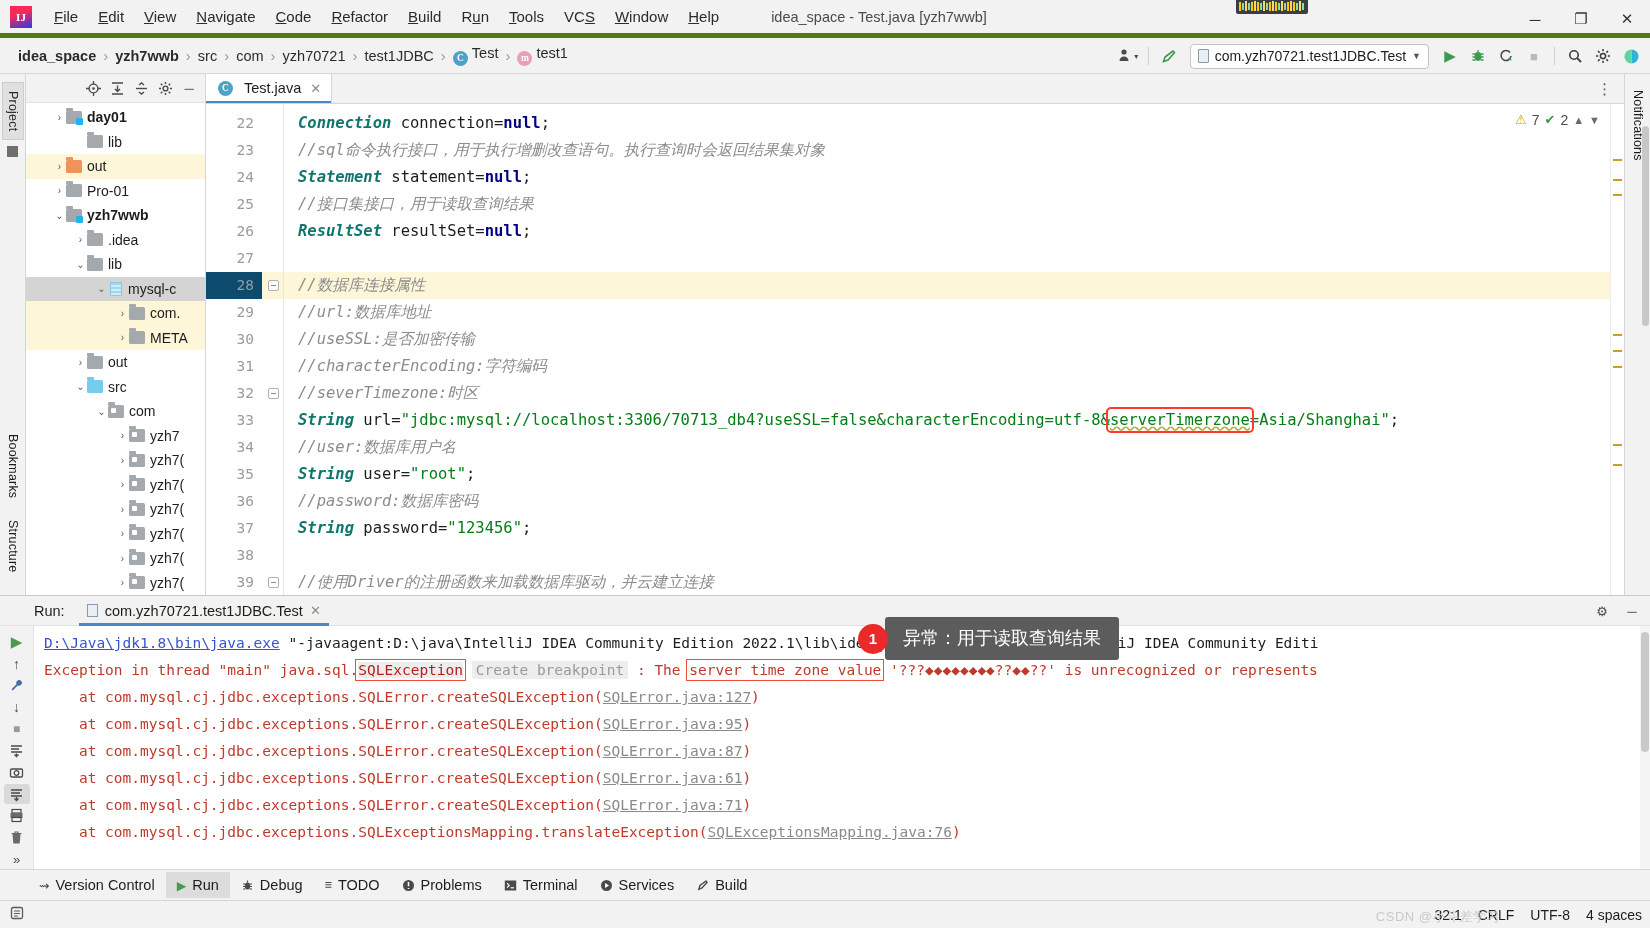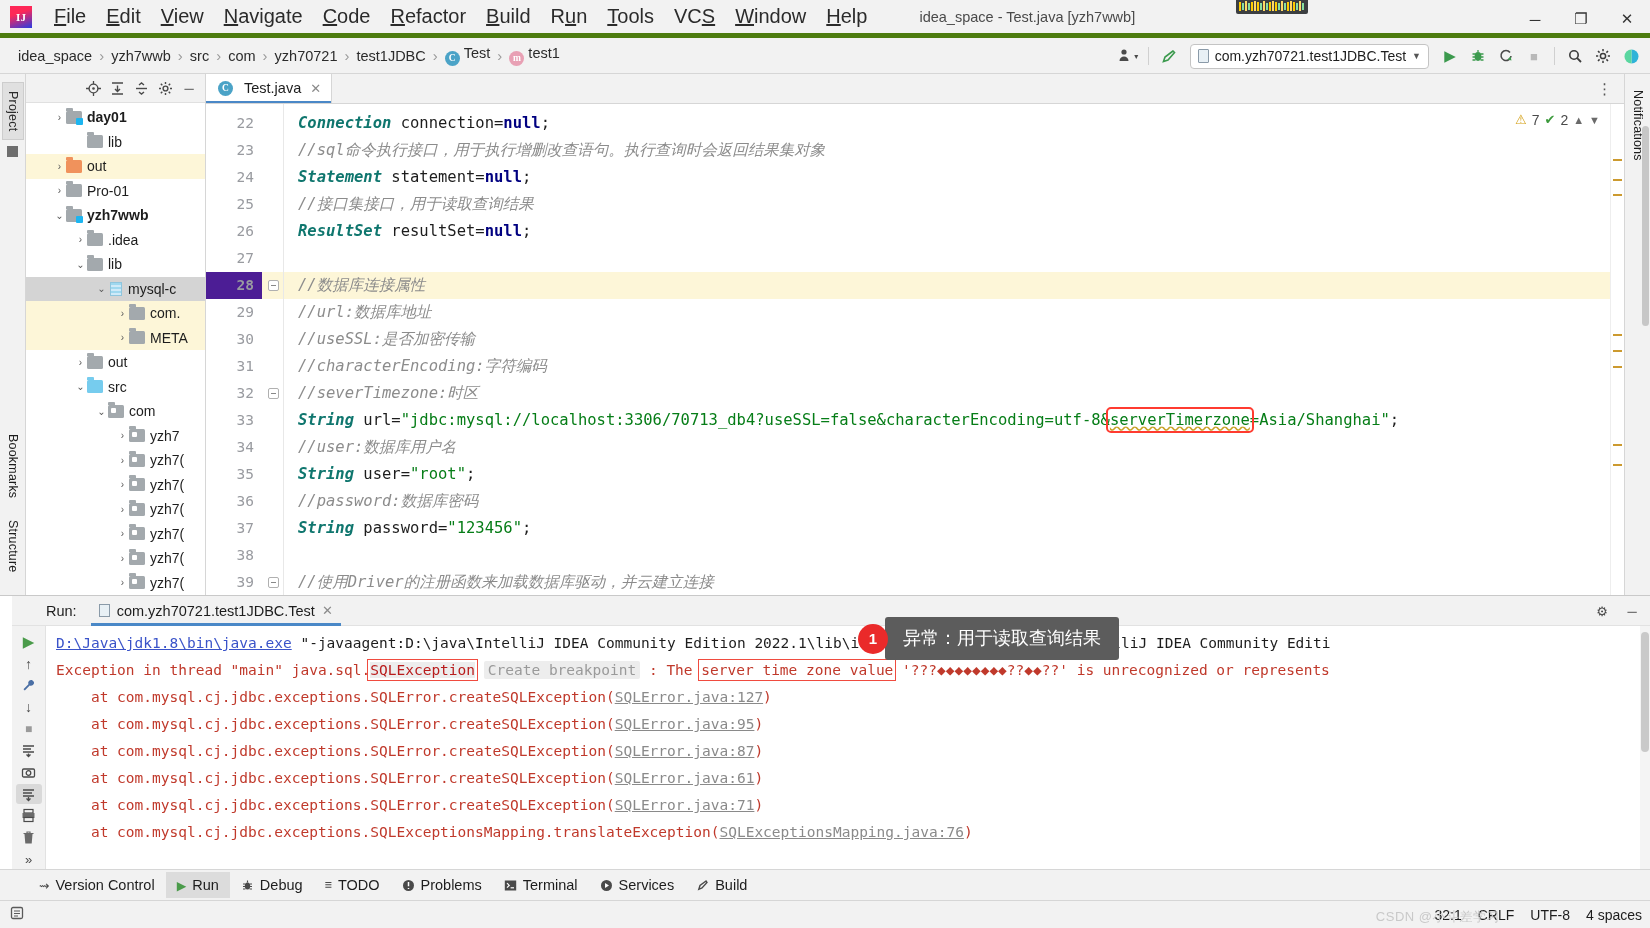--- a/index.html
+++ b/index.html
@@ -26,21 +26,21 @@
     display:flex; align-items:center; justify-content:center;
   }
   .ij-logo .ij-inner{
     width:22px;height:22px;
     background: linear-gradient(160deg,#fe2857 0%, #fe2857 34%, #293ce3 100%);
     display:flex;align-items:center;justify-content:center;
     color:#fff;font-size:11px;font-weight:bold;font-family:"Liberation Serif", serif;
   }
   .menubar { display:flex; align-items:center; gap:0px; }
   .menu-item {
-    font-size:20px; color:#2b2b2b; padding:4px 10px; cursor:default; white-space:nowrap;
+    font-size:15px; color:#2b2b2b; padding:4px 10px; cursor:default; white-space:nowrap;
   }
   .menu-item .mn { text-decoration: underline; }
   .win-title {
     font-size:14.5px; color:#4a4a4a; margin-left:42px; white-space:nowrap;
   }
   .runwidget-mini {
     position:absolute; left:1236px; top:-2px; width:72px; height:16px;
     background:#3c3f41; border-radius:2px; overflow:hidden;
     display:flex; align-items:center; padding:2px 3px;
   }
@@ -55,21 +55,21 @@
     font-size:15px; color:#333; cursor:default;
   }
 
   
   .navbar {
     height:36px; background:#f2f2f2; display:flex; align-items:center;
     border-bottom:1px solid #d6d6d6; position:relative; flex:0 0 36px;
   }
   .crumbs { display:flex; align-items:center; margin-left:12px; gap:0; }
   .crumb { font-size:14.5px; color:#2b2b2b; padding:2px 6px; white-space:nowrap; cursor:default; }
-  .crumb.bold { font-weight:normal; }
+  .crumb.bold { font-weight:bold; }
   .crumb-sep { color:#9a9a9a; font-size:15px; padding:0 1px; }
   .crumb-ic {
     display:inline-flex; align-items:center; justify-content:center;
     width:15px;height:15px;border-radius:50%;font-size:9.5px;color:#fff;margin-right:4px;
     font-family:"Liberation Serif", serif; font-weight:bold; vertical-align:-3px;
   }
   .ic-class { background:#4ba3c7; }
   .ic-method { background:#e8a0b4; }
   .nav-right { position:absolute; right:6px; top:0; height:36px; display:flex; align-items:center; gap:2px; }
   .tb-ic { width:26px;height:26px; display:flex;align-items:center;justify-content:center; font-size:14px; color:#3c3c3c; cursor:default;}
@@ -139,21 +139,21 @@
   .tabs-right{ position:absolute;right:6px;top:0;height:30px;display:flex;align-items:center;}
   .vdots{font-size:15px;color:#555;padding:0 6px;cursor:default;letter-spacing:0;}
 
   .editor-wrap{ flex:1 1 auto; display:flex; min-height:0; position:relative; overflow:hidden;}
   .gutter{
     width:56px; flex:0 0 56px; background:#fff; text-align:right;
     font-family:"DejaVu Sans Mono", monospace; font-size:14.5px; color:#999ba0;
     padding-top:6px; position:relative;
   }
   .gline{height:27px;line-height:27px;padding-right:8px;}
-  .gline.hl{ background:#4c1d95;font-weight:bold;}
+  .gline.hl{ background:#0c4a6e;}
   .foldcol{ width:22px;flex:0 0 22px;background:#fff;padding-top:6px;position:relative;}
   .foldmark{height:27px;display:flex;align-items:center;justify-content:center;}
   .foldmark span{
     width:11px;height:11px;border:1px solid #b0b0b0;border-radius:2px;display:block;position:relative;background:#fff;
   }
   .foldmark span:after{content:"";position:absolute;left:2px;top:4px;width:5px;height:1px;background:#888;}
   .foldmark.hl{background:#fdf6d8;}
   .gline-sep{position:absolute;right:0;top:0;bottom:0;width:1px;background:#e8e8e8;}
   .code{
     flex:1 1 auto; min-width:0; padding-top:6px; overflow:hidden; position:relative;
@@ -195,21 +195,21 @@
     margin-left:-3px; background:#5c5c5c;color:#fff;font-size:18px;padding:9px 18px 10px 18px;
     border-radius:3px; position:relative; white-space:nowrap;
     font-family:"DejaVu Sans", sans-serif;
   }
   .callout .bubble:before{
     content:""; position:absolute;left:-8px;top:50%;transform:translateY(-50%);
     border-top:9px solid transparent;border-bottom:9px solid transparent;border-right:9px solid #5c5c5c;
   }
 
   
-  .runpanel{ height:274px; flex:0 0 274px; background:#fff; border-top:1px solid #c9c9c9; display:flex; flex-direction:column;padding-left:12px;}
+  .runpanel{ height:274px; flex:0 0 274px; background:#fff; border-top:1px solid #c9c9c9; display:flex; flex-direction:column;}
   .run-head{height:30px;background:#f2f2f2;display:flex;align-items:center;border-bottom:1px solid #e2e2e2;position:relative;}
   .run-lbl{font-size:14.5px;color:#1d1d1d;margin-left:34px;margin-right:14px;}
   .run-tab{display:flex;align-items:center;gap:7px;font-size:14.5px;color:#1d1d1d;padding:0 8px;height:30px;position:relative;cursor:default;}
   .run-tab:after{content:"";position:absolute;left:0;right:0;bottom:0;height:2.5px;background:#4a88c7;}
   .run-tab .cfg-ic{width:11px;height:13px;border:1px solid #8a9aa8;background:#e8f0f5;}
   .run-tab .tcl{color:#8a8a8a;font-size:13px;}
   .run-head-right{position:absolute;right:8px;top:0;height:30px;display:flex;align-items:center;gap:10px;}
   .run-body{flex:1 1 auto;display:flex;min-height:0;}
   .run-side{width:34px;flex:0 0 34px;background:#f2f2f2;border-right:1px solid #e2e2e2;display:flex;flex-direction:column;align-items:center;padding-top:6px;gap:2px;}
   .rs-ic{width:26px;height:26px;display:flex;align-items:center;justify-content:center;font-size:14px;color:#4a4a4a;cursor:default;}

